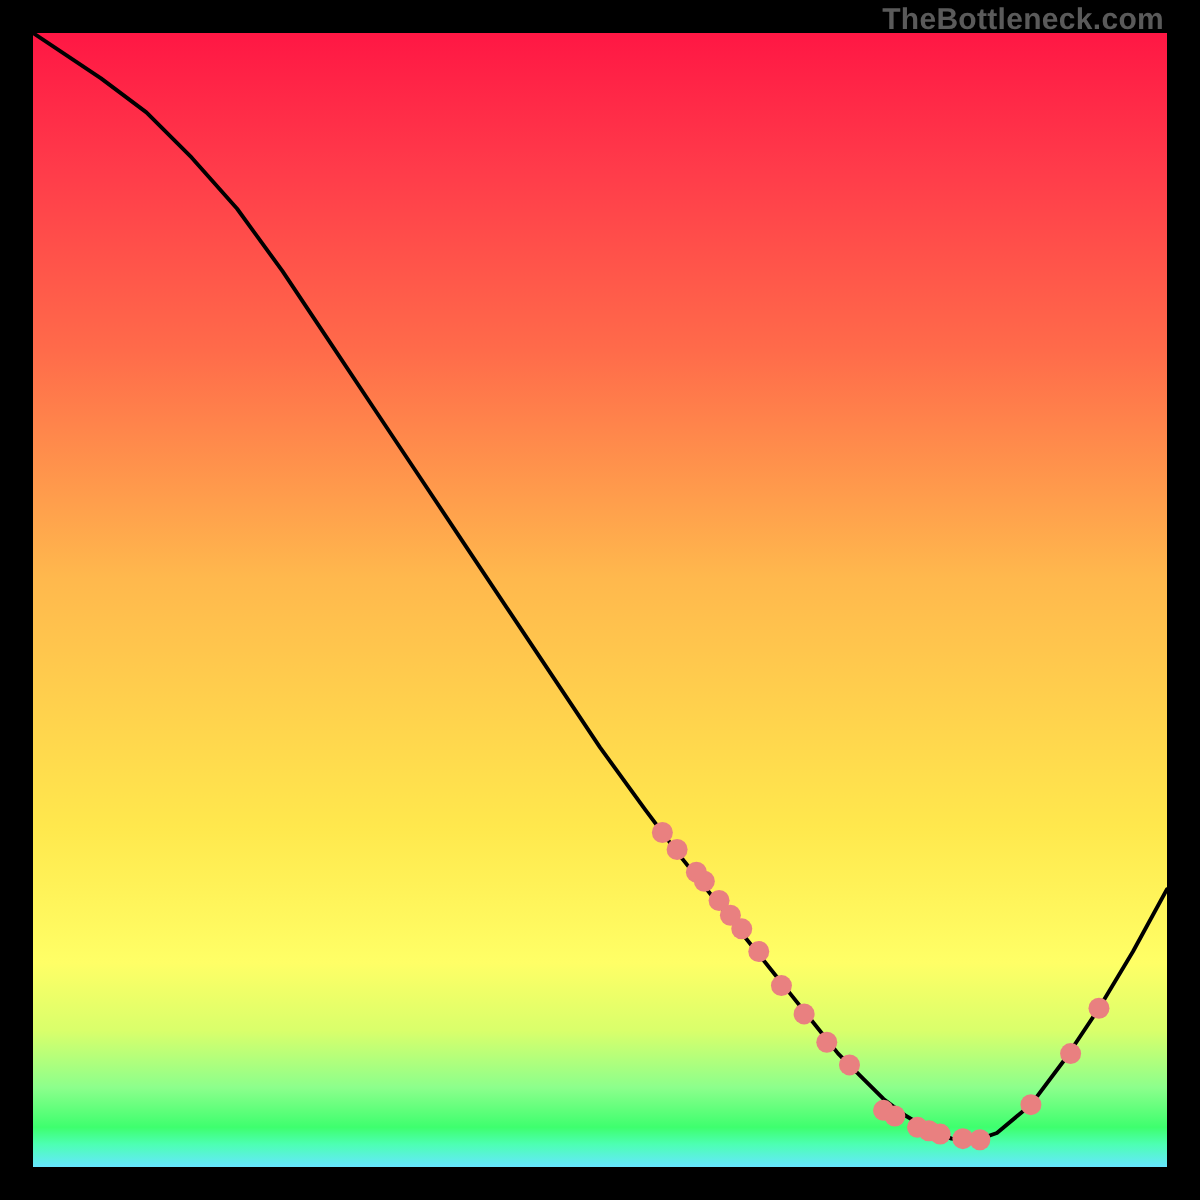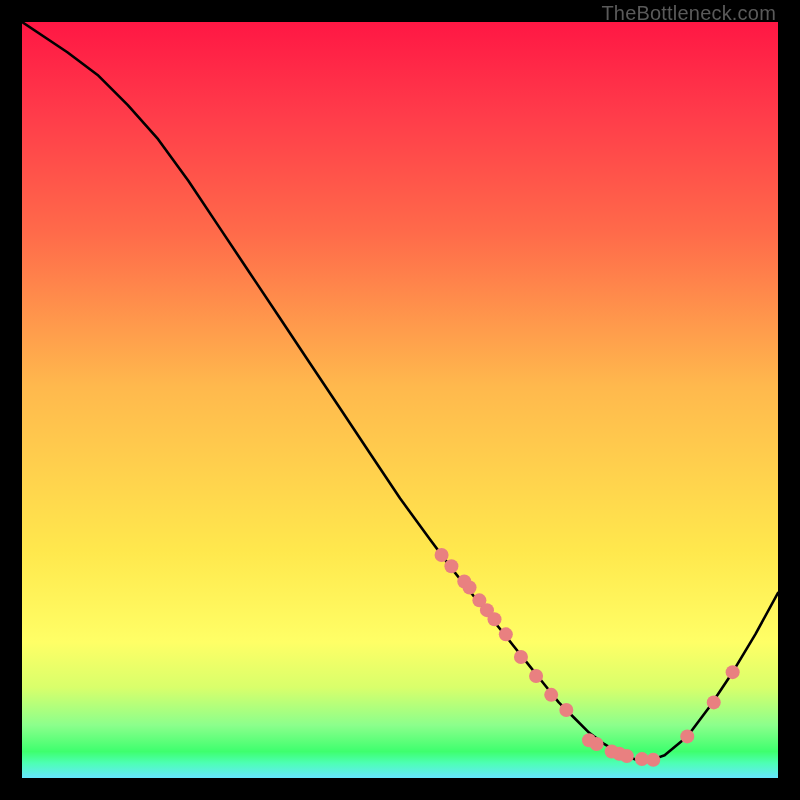--- a/index.html
+++ b/index.html
@@ -30,21 +30,21 @@
       #4dffb3 98%,
       #66e6ff 100%
     );
   }
   .watermark {
     position: absolute;
     top: 2px;
     right: 24px;
     font-family: Arial, Helvetica, sans-serif;
     font-size: 20px;
-    font-weight: normal;
+    font-weight: bold;
     color: #5a5a5a;
     letter-spacing: 0.2px;
   }
   .plot {
     position: absolute;
     left: 0;
     top: 0;
     width: 756px;
     height: 756px;
   }

